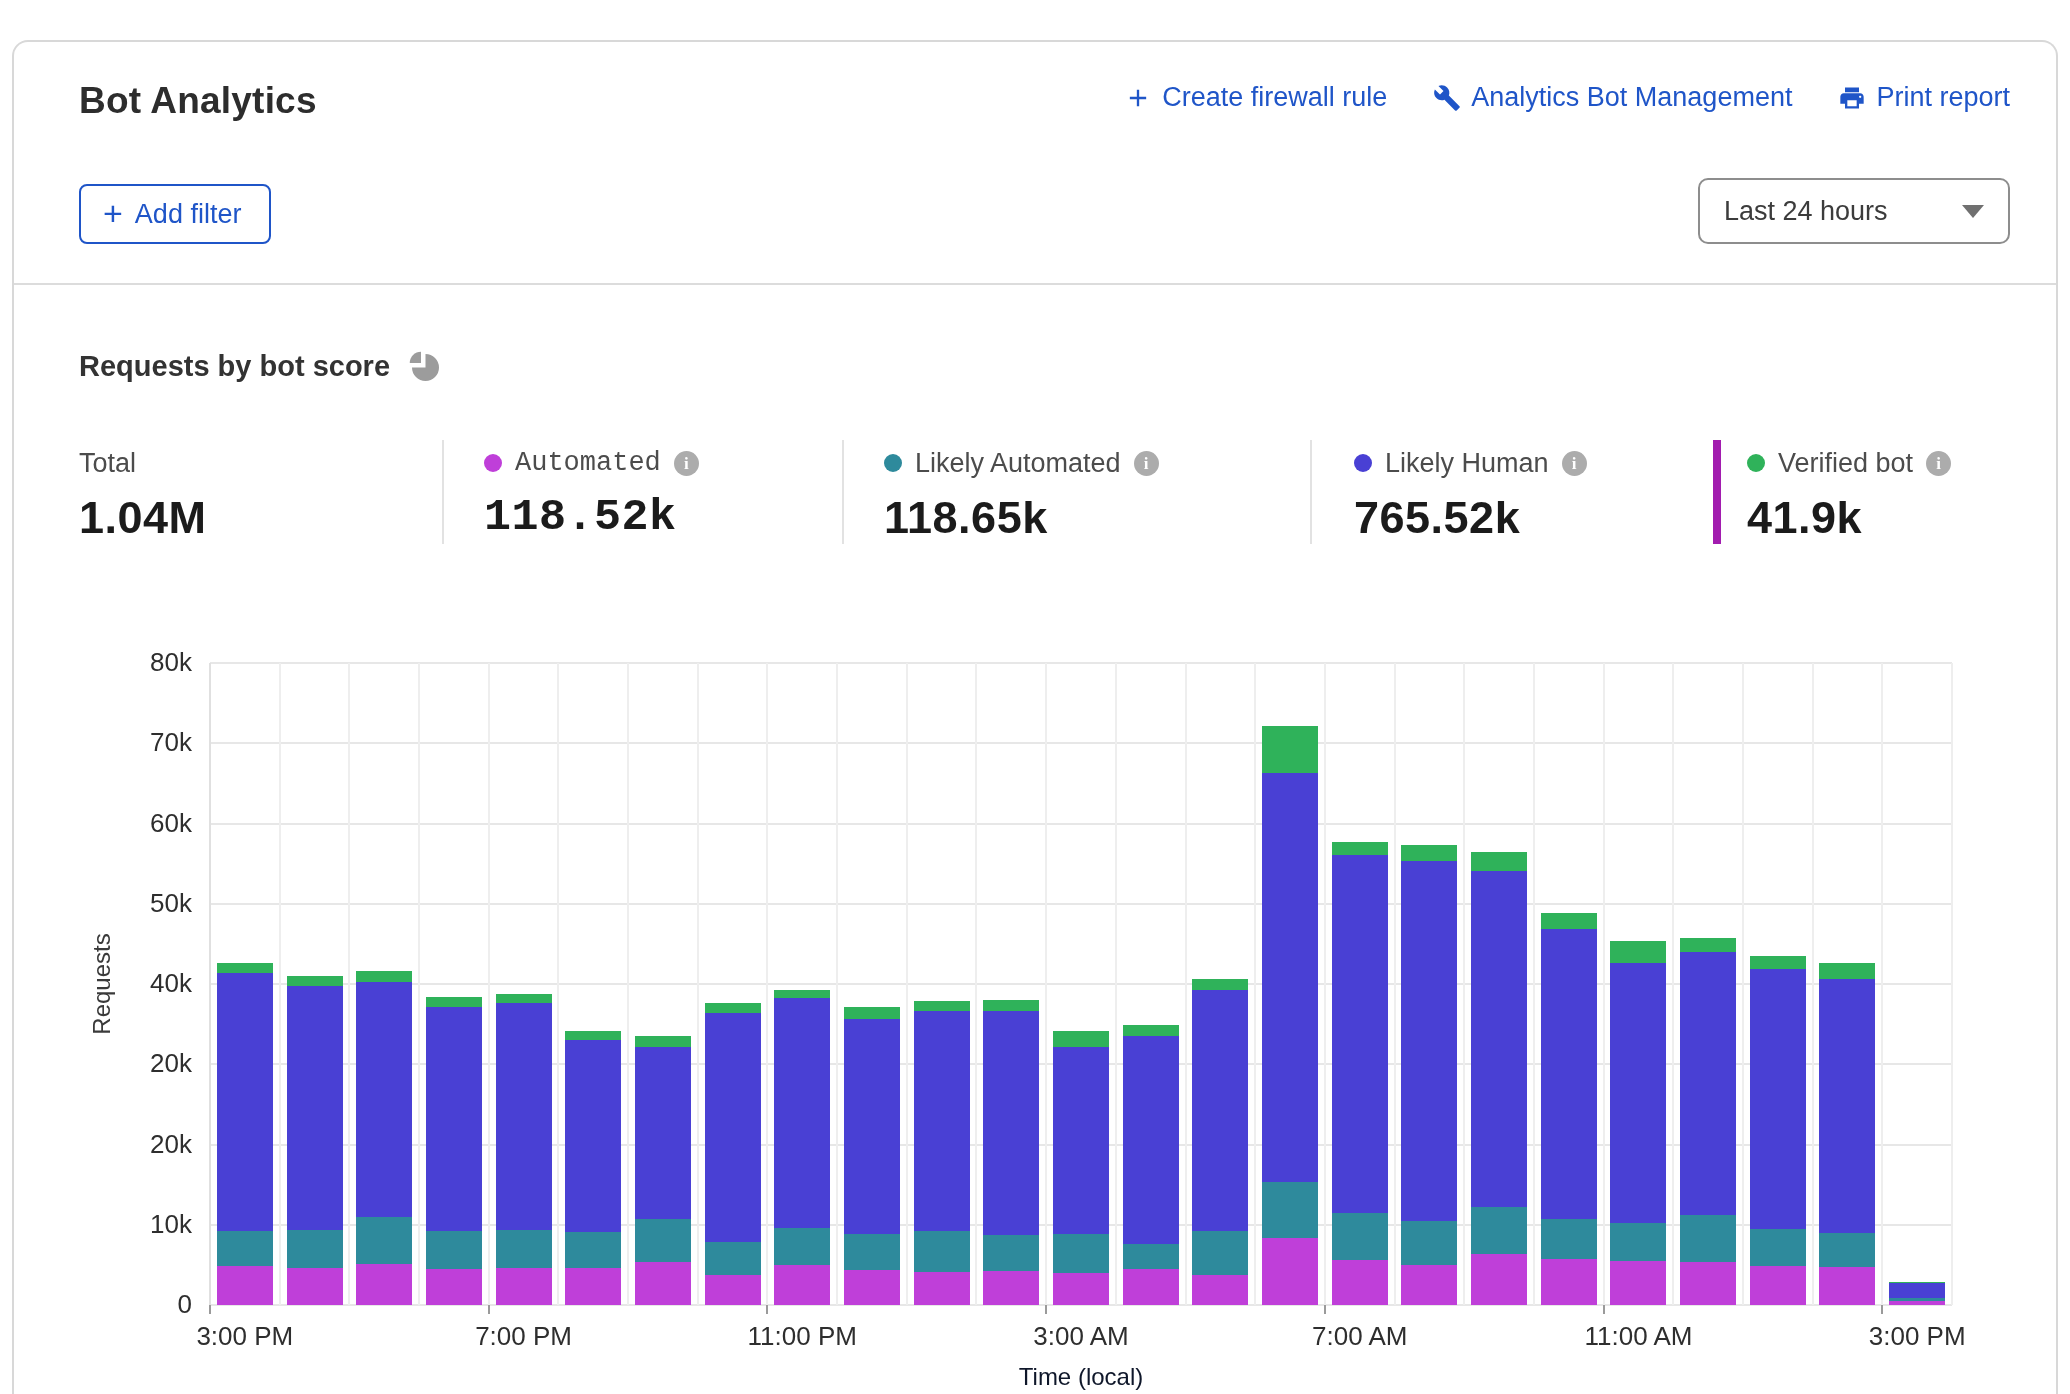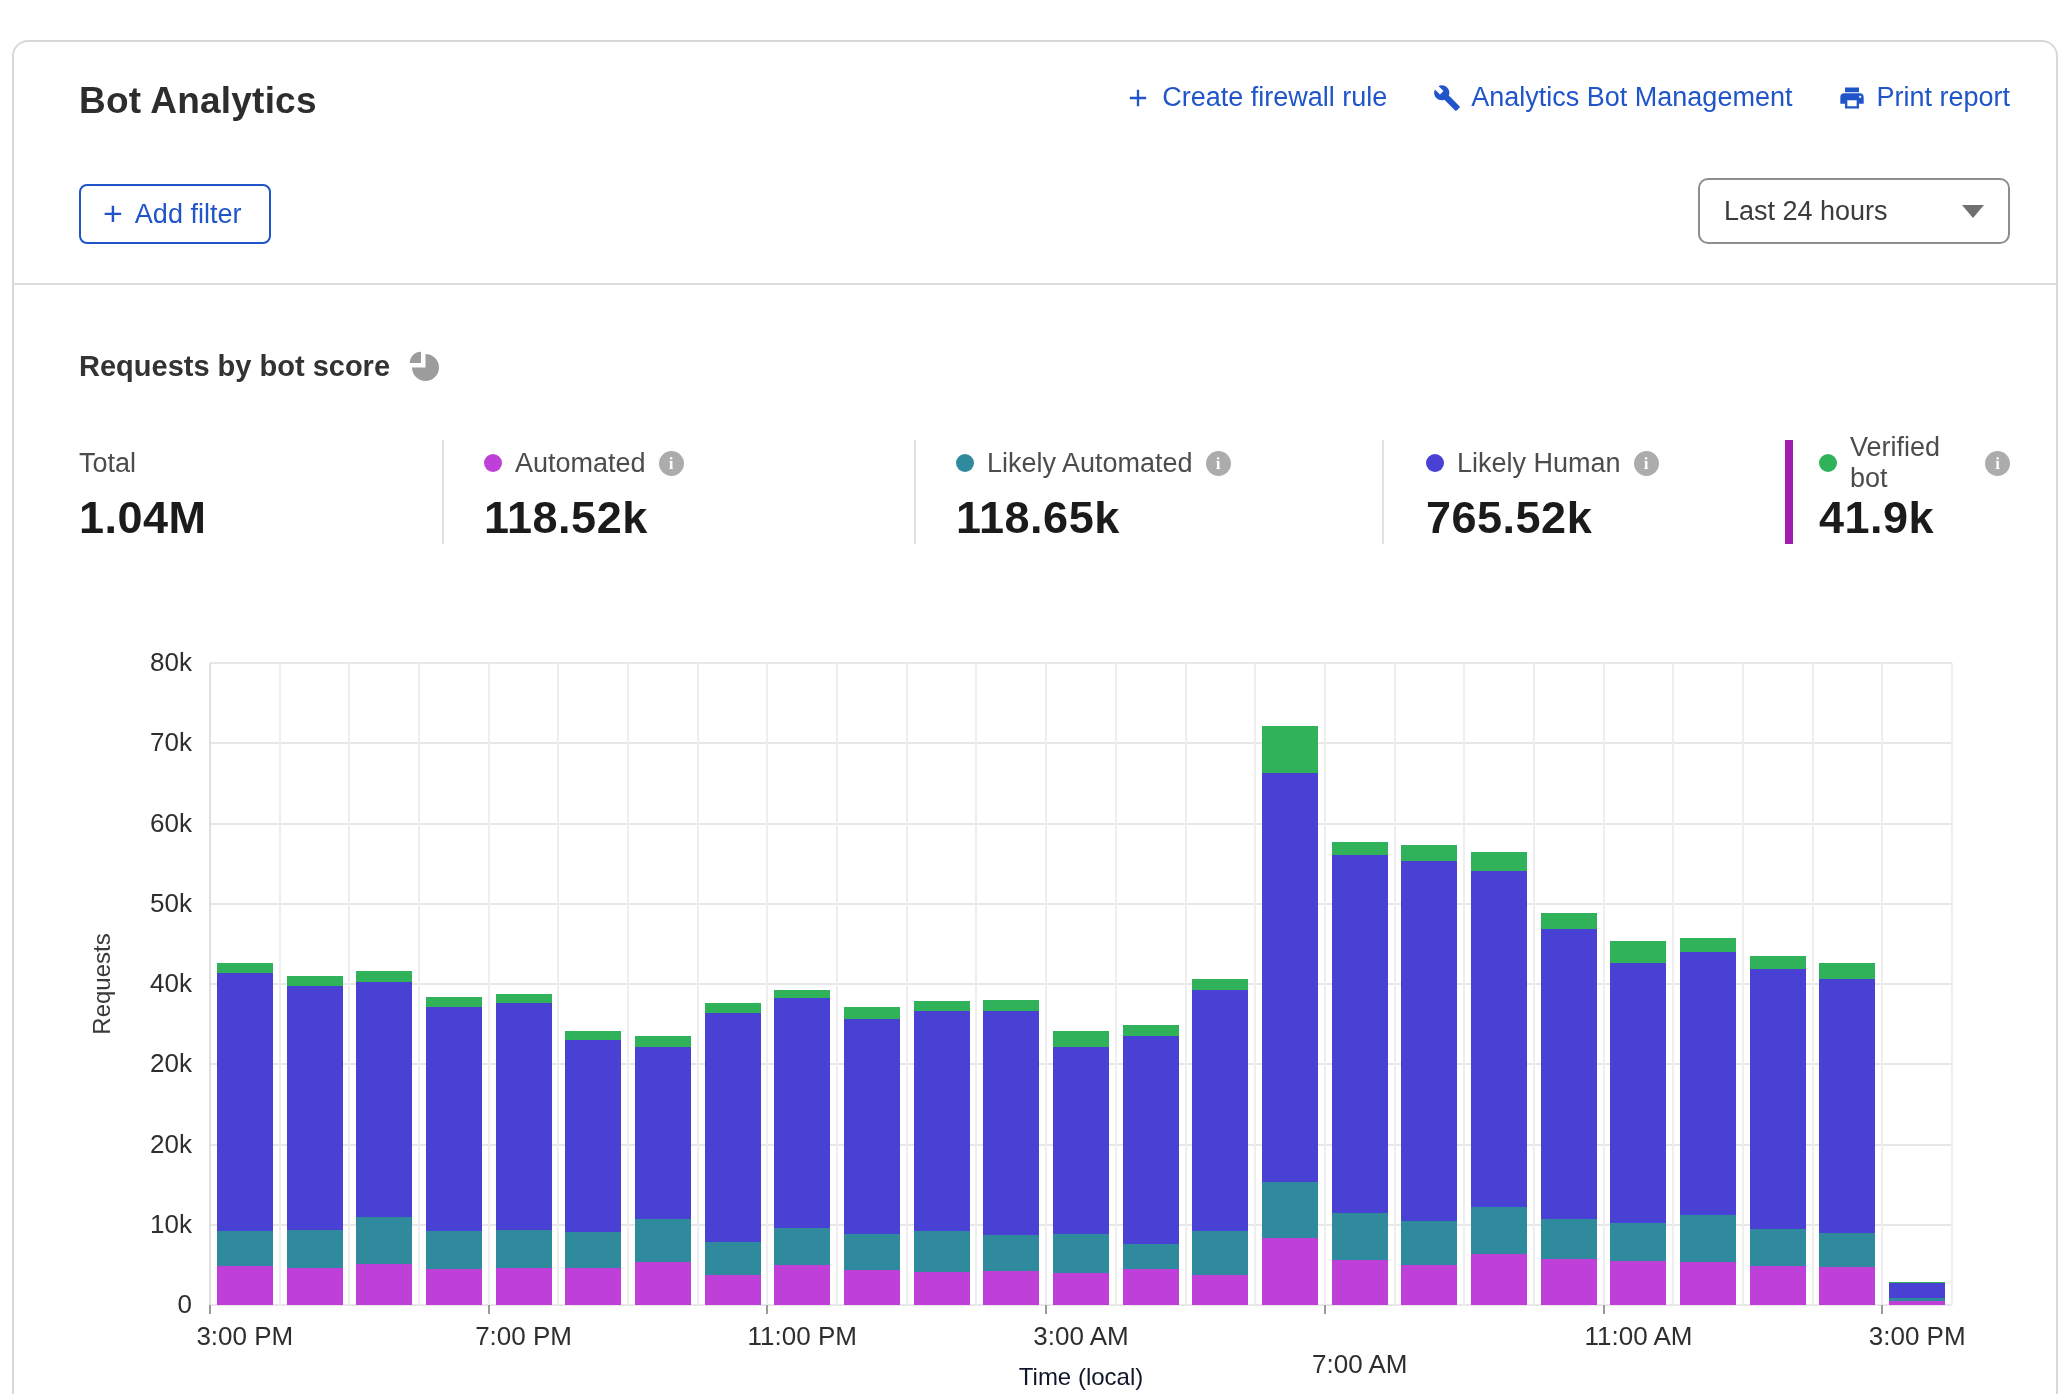--- a/index.html
+++ b/index.html
@@ -33,21 +33,21 @@
 
   
   .section-title { position:absolute; left:65px; top:306px; display:flex; align-items:center; gap:16px; }
   .section-title .txt { font-size:29px; font-weight:700; color:#333; }
   .section-title svg { width:36px; height:36px; }
 
   
   .stats { position:absolute; left:65px; top:398px; right:46px; display:flex; }
   .stat { padding:6px 0 0 0; }
   .stat.total { width:363px; }
-  .stat.b2 { width:472px; border-left:2px solid #e2e2e2; padding-left:40px; }
+  .stat.b2 { width:400px; border-left:2px solid #e2e2e2; padding-left:40px;font-family:Liberation Mono, monospace; }
   .stat.b3 { width:468px; border-left:2px solid #e2e2e2; padding-left:40px; }
   .stat.b4 { width:403px; border-left:2px solid #e2e2e2; padding-left:42px; }
   .stat.b5 { flex:1; border-left:8px solid #a21caf; padding-left:26px; }
   .stat-head { display:flex; align-items:center; gap:13px; height:34px; }
   .stat-label { font-size:27px; color:#4c4c4c; }
   .dot { width:18px; height:18px; border-radius:50%; flex:none; }
   .info-icon { width:25px; height:25px; border-radius:50%; background:#acacac; color:#fff;
                font-size:17px; font-weight:700; text-align:center; line-height:25px; flex:none;
                font-family:"Liberation Serif", serif; cursor:pointer; }
   .info-icon::after { content:"i"; }
@@ -306,21 +306,21 @@
         <div class="bar-seg" style="left: 1679.16px; width: 56px; bottom: 21.6675px; height: 1px; background: rgb(47, 178, 90);"></div>
         <div class="x-tick" style="left: -1px;"></div>
         <div class="x-label" style="left: 34.84px;">3:00 PM</div>
         <div class="x-tick" style="left: 277.72px;"></div>
         <div class="x-label" style="left: 313.56px;">7:00 PM</div>
         <div class="x-tick" style="left: 556.44px;"></div>
         <div class="x-label" style="left: 592.28px;">11:00 PM</div>
         <div class="x-tick" style="left: 835.16px;"></div>
         <div class="x-label" style="left: 871px;">3:00 AM</div>
         <div class="x-tick" style="left: 1113.88px;"></div>
-        <div class="x-label" style="left: 1149.72px; margin-top: 28px;">7:00 AM</div>
+        <div class="x-label" style="left: 1149.72px;">7:00 AM</div>
         <div class="x-tick" style="left: 1392.6px;"></div>
         <div class="x-label" style="left: 1428.44px;">11:00 AM</div>
         <div class="x-tick" style="left: 1671.32px;"></div>
         <div class="x-label" style="left: 1707.16px;">3:00 PM</div>
       </div>
 
   </div>
 </div>
 
 </body></html>

